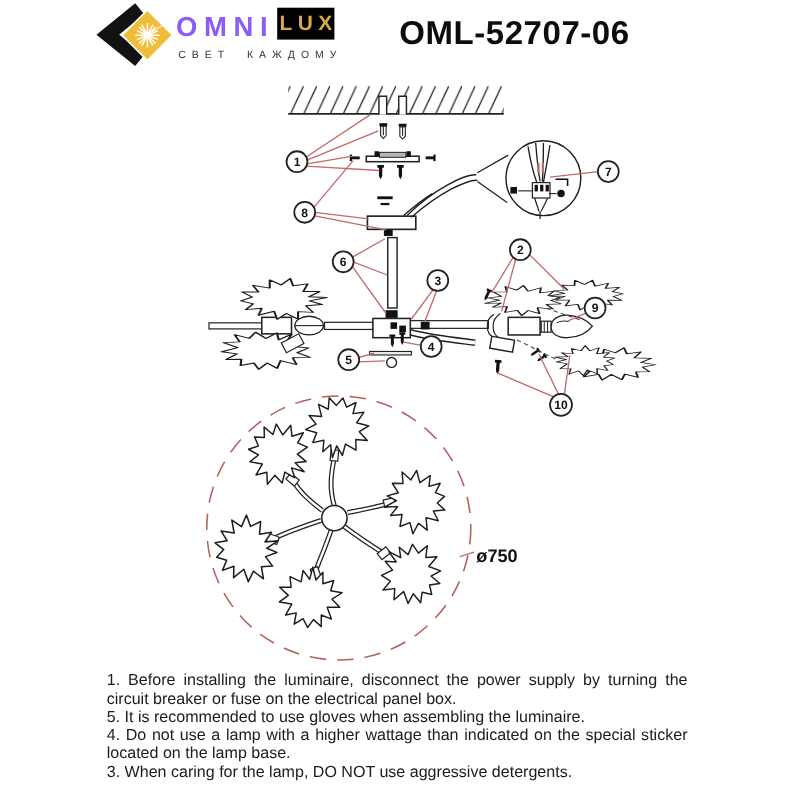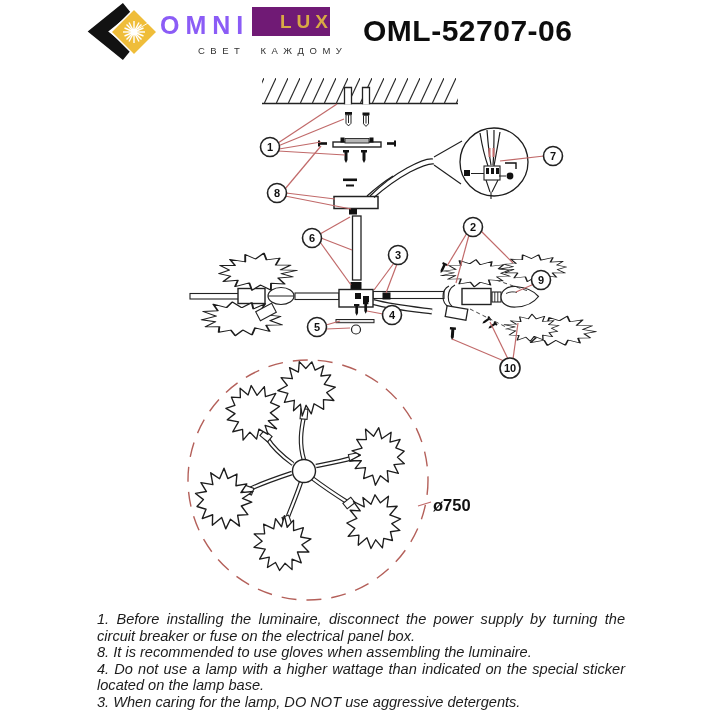--- a/index.html
+++ b/index.html
@@ -1,35 +1,35 @@
 <!DOCTYPE html>
 <html><head>
 <meta charset="utf-8">
 <style>
   html,body{margin:0;padding:0;background:#fff;}
   .page{position:relative;width:720px;height:720px;background:#ffffff;overflow:hidden;
         font-family:"Liberation Sans",sans-serif;color:#1b1b1b;}
   
   .brand-primary{position:absolute;left:160px;top:11px;font-size:25px;font-weight:bold;
         letter-spacing:6px;color:#8b5cf6;}
-  .brand-box{position:absolute;left:252px;top:7px;width:52px;height:29px;background:#701a75;
-        display:flex;align-items:center;justify-content:center;padding-left:26px;}
+  .brand-box{position:absolute;left:252px;top:7px;width:52px;height:29px;background:#000000;
+        display:flex;align-items:center;justify-content:center;}
   .brand-secondary{font-size:19px;font-weight:bold;letter-spacing:5px;color:#d8a945;padding-left:5px;}
   .brand-tagline{position:absolute;left:162px;top:45px;font-size:9.5px;letter-spacing:5.5px;
-        word-spacing:7px;color:#333;white-space:nowrap;margin-left:36px;}
+        word-spacing:7px;color:#333;white-space:nowrap;}
   .model-number{position:absolute;left:363px;top:14px;font-size:30px;font-weight:bold;color:#0d0d0d;
         letter-spacing:0.5px;}
   
   .diagram{position:absolute;left:0;top:0;width:720px;height:720px;}
   svg text.callout-num{font-family:"Liberation Sans",sans-serif;font-size:11px;font-weight:bold;fill:#111;}
   svg text.dim{font-family:"Liberation Sans",sans-serif;font-size:16.5px;font-weight:bold;fill:#111;}
   
   .instructions{position:absolute;left:97px;top:611px;width:528px;font-size:14.6px;
         line-height:16.6px;color:#1c1c1c;}
-  .instructions p{margin:0;text-align:justify;font-style:italic;}
+  .instructions p{margin:0;text-align:justify;}
   .instructions p.nojust{text-align:left;}
 </style>
 </head>
 <body>
 
 <div class="page">
 
   <svg class="diagram" viewBox="0 0 720 720">
     <defs>
       <pattern id="hatch" width="12" height="26" patternUnits="userSpaceOnUse">
@@ -325,18 +325,18 @@
 
   <div class="brand-primary">OMNI</div>
   <div class="brand-box">
     <span class="brand-secondary">LUX</span>
   </div>
   <div class="brand-tagline">СВЕТ КАЖДОМУ</div>
   <div class="model-number">OML-52707-06</div>
 
   <div class="instructions">
     <p>1. Before installing the luminaire, disconnect the power supply by turning the circuit breaker or fuse on the electrical panel box.</p>
-    <p class="nojust">8. It is recommended to use gloves when assembling the luminaire.</p>
+    <p class="nojust">5. It is recommended to use gloves when assembling the luminaire.</p>
     <p>4. Do not use a lamp with a higher wattage than indicated on the special sticker located on the lamp base.</p>
     <p class="nojust">3. When caring for the lamp, DO NOT use aggressive detergents.</p>
   </div>
 
 </div>
 
 </body></html>

